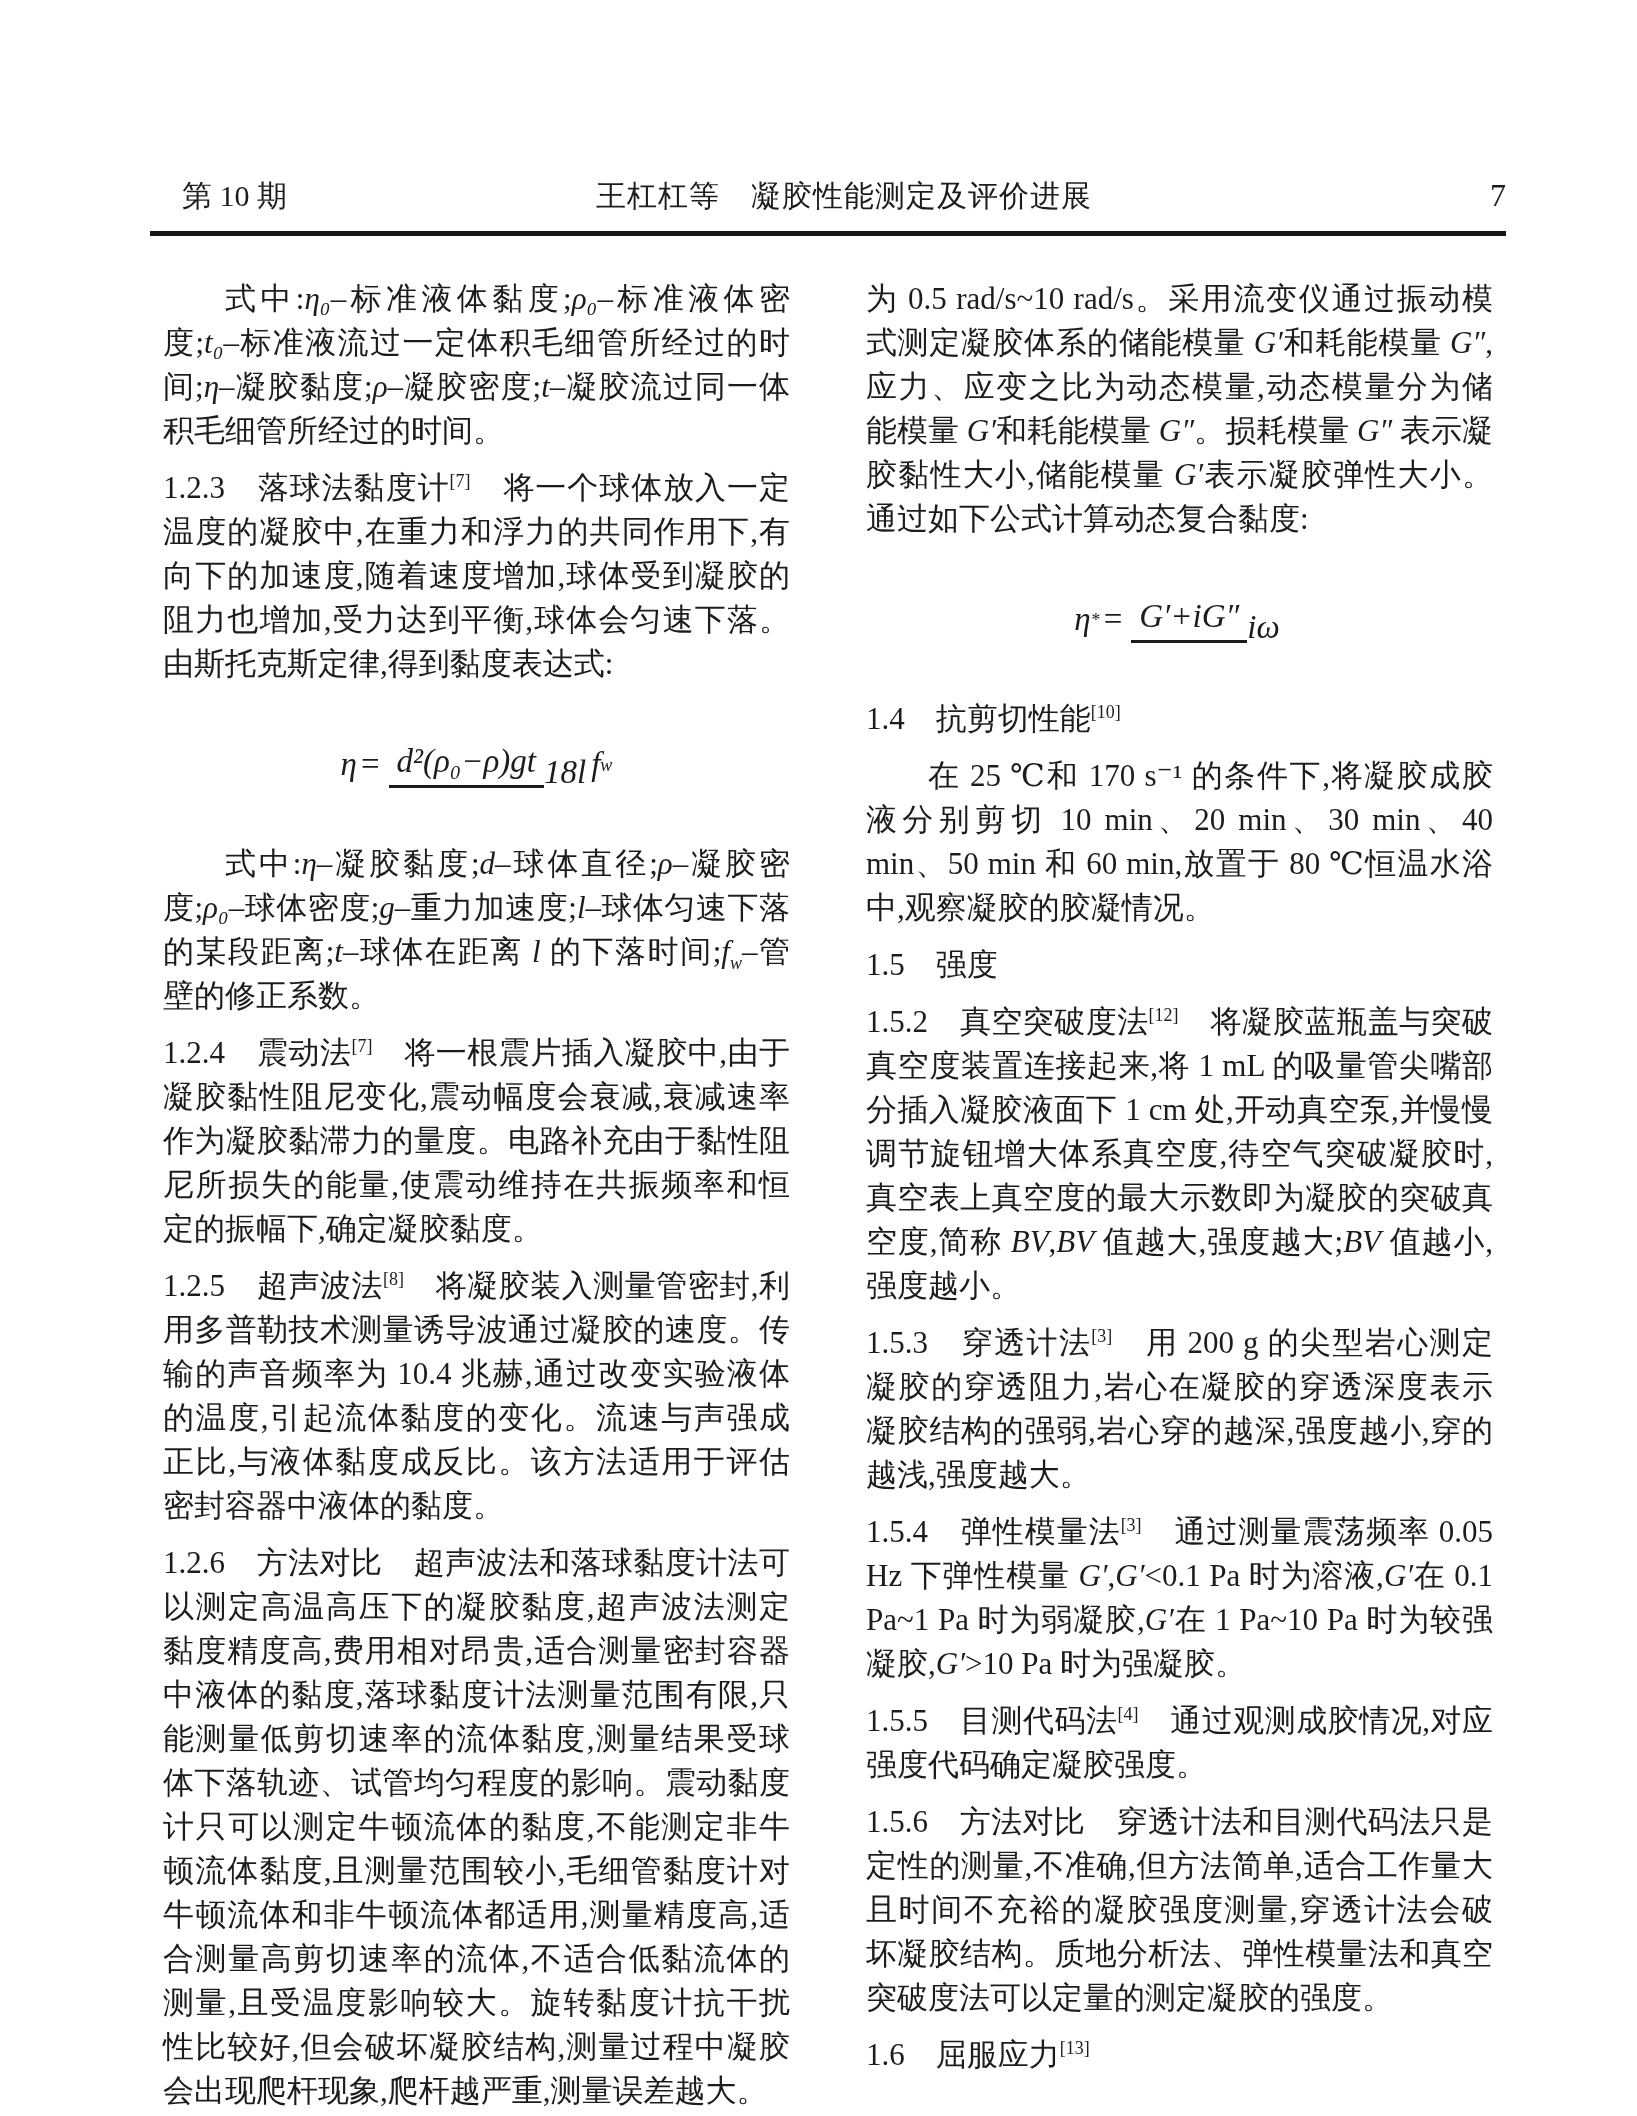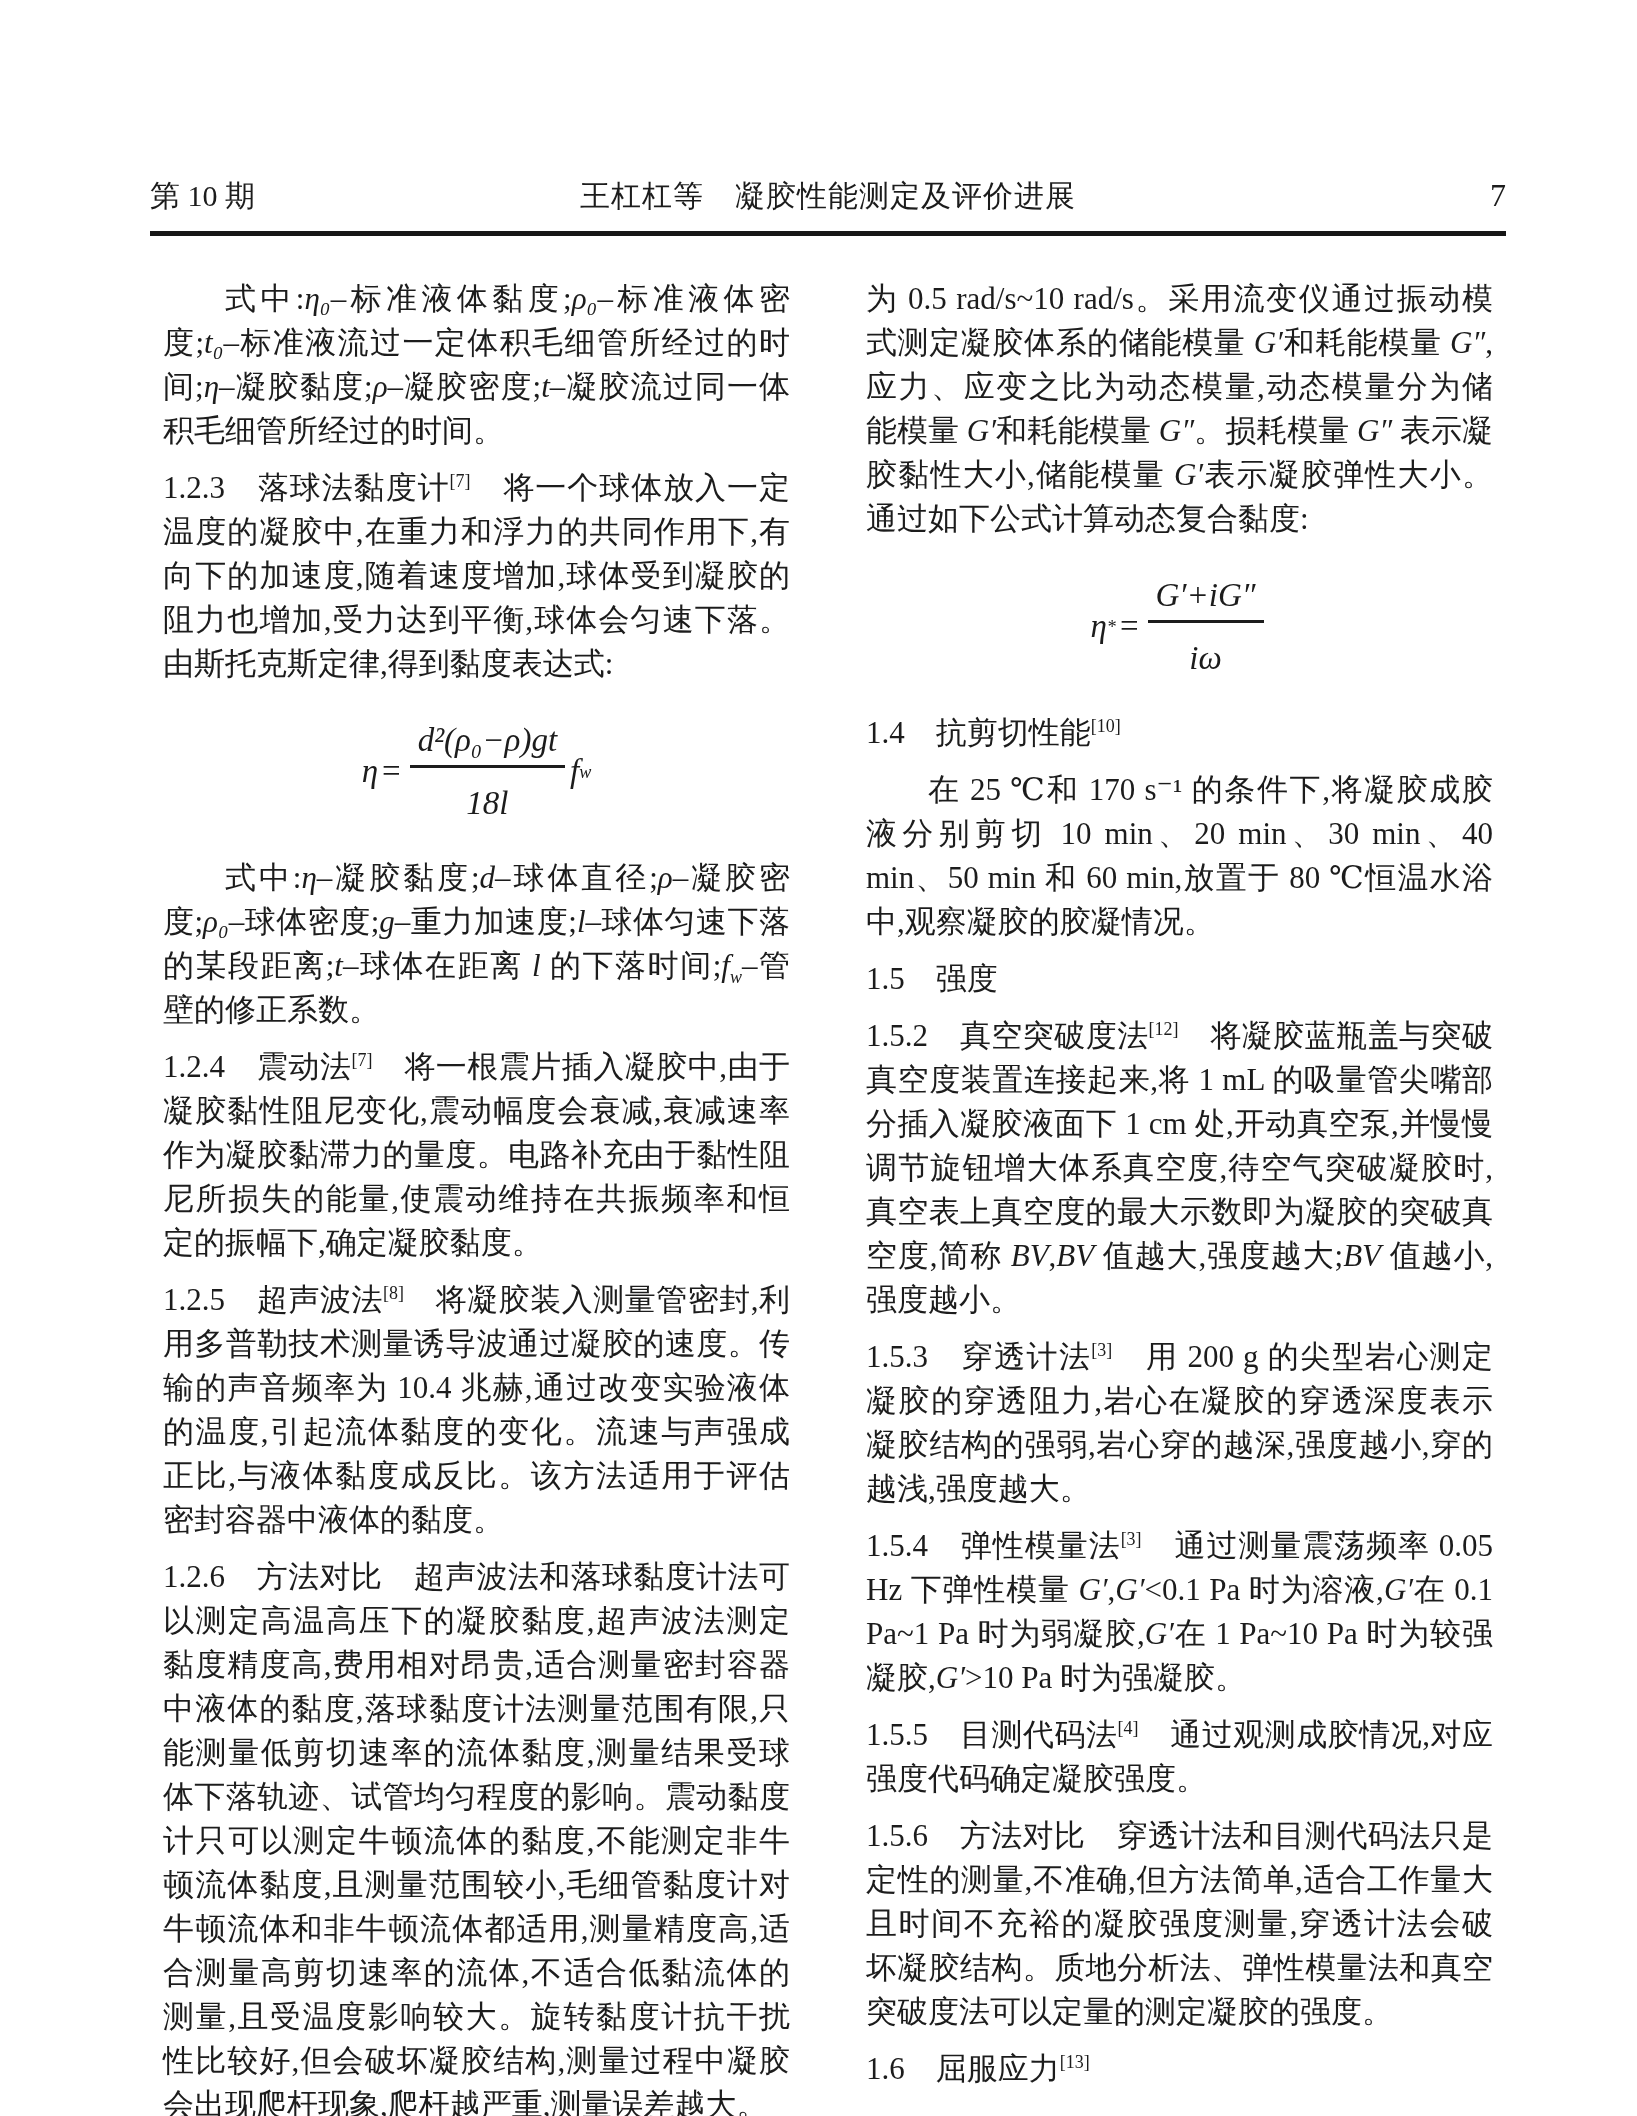--- a/index.html
+++ b/index.html
@@ -10,21 +10,21 @@
     box-sizing:border-box;
     padding:176px 131px 0 150px;
     overflow:hidden;
     font-family:"Liberation Serif","DejaVu Serif",serif;
     color:#1c1c1c;
   }
   .pg-header{
     display:flex;justify-content:space-between;align-items:baseline;
     font-size:30px;line-height:38px;
   }
-  .pg-header .issue{min-width:160px;text-align:left;}
+  .pg-header .issue{min-width:160px;text-align:left;margin-left:32px;}
   .pg-header .running{flex:1;text-align:center;letter-spacing:1px;}
   .pg-header .pageno{min-width:160px;text-align:right;font-size:32px;}
   .rule{height:5px;background:#161616;margin-top:16px;}
   .cols{display:flex;gap:50px;margin-top:28px;}
   .col{
     width:653px;
     font-size:31px;line-height:44px;
     text-align:justify;
   }
   p.para{margin:13px;}
@@ -32,22 +32,22 @@
   sup{font-size:0.58em;line-height:0;vertical-align:super;}
   sub{font-size:0.58em;line-height:0;vertical-align:sub;}
   .it{font-style:italic;}
   .formula{
     display:flex;justify-content:center;align-items:center;
     padding:22px 0 20px;
     font-size:33px;line-height:1.2;
   }
   .formula .eqs{margin:0 4px;}
   .frac{
-    display:inline-flex;flex-direction:column;align-items:center;
-    vertical-align:middle;margin:0 5px;text-align:center;
+    display:inline-flex;flex-direction:row;align-items:center;
+    vertical-align:middle;margin:16px 5px;text-align:center;
   }
   .frac .num{padding:0 8px 4px;border-bottom:3px solid #1c1c1c;}
   .frac .den{padding-top:16px;}
   .formula sub{font-size:0.55em;}
   .formula sup{font-size:0.55em;}
 </style>
 </head>
 <body>
 
 <div class="page">

